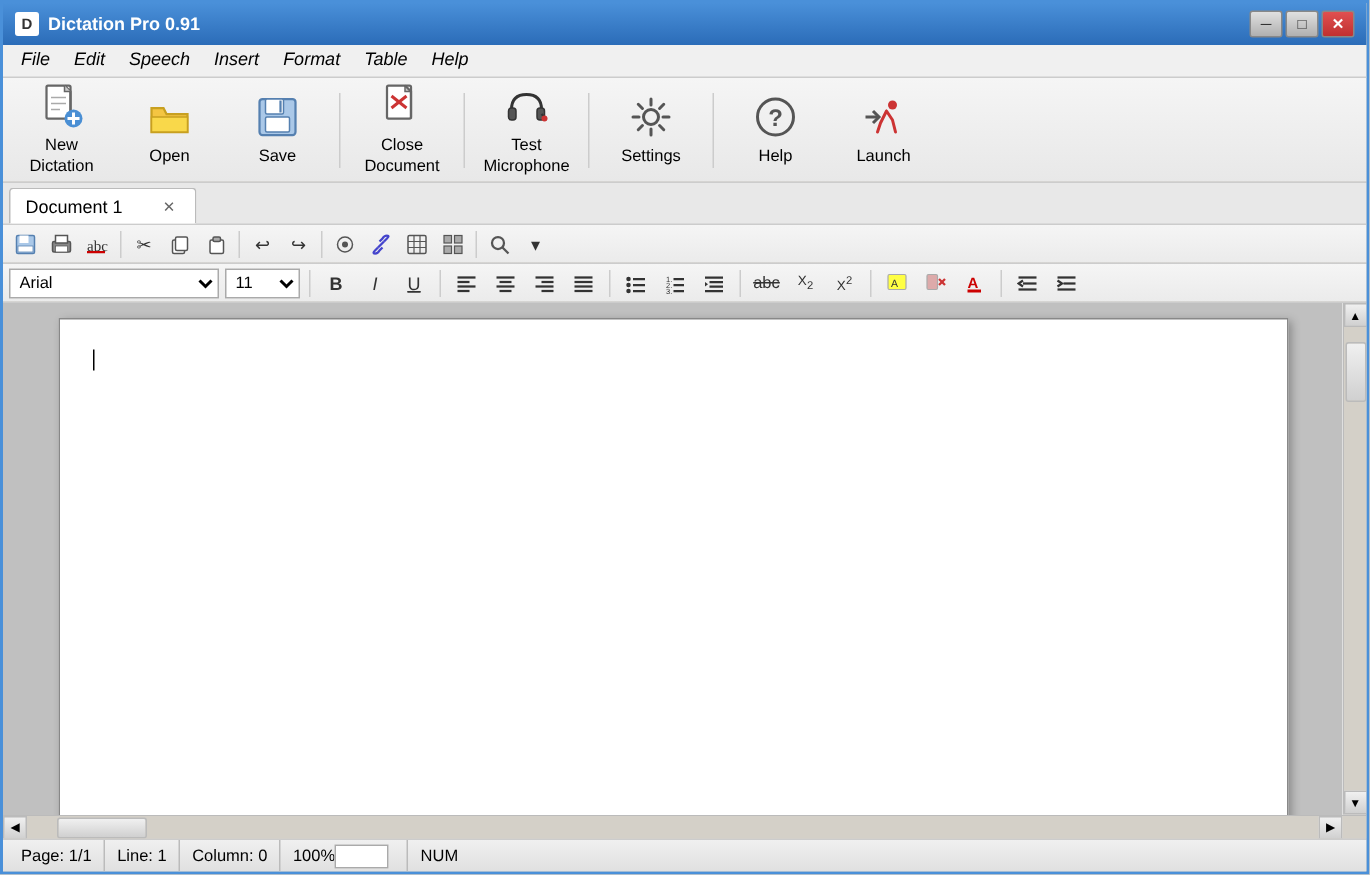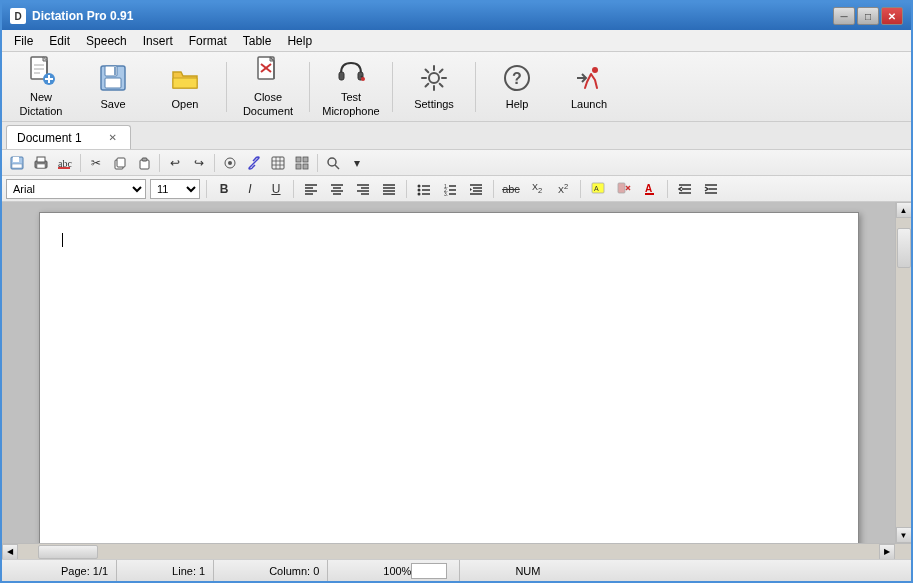--- a/index.html
+++ b/index.html
@@ -40,23 +40,23 @@
     #title-bar .win-btn.close-btn {
       background: linear-gradient(to bottom, #e05050, #c03030);
       color: white;
     }
 
     
     #menu-bar {
       background: #f0f0f0;
       height: 22px;
       display: flex;
-      align-items: center;
       border-bottom: 1px solid #ccc;
       padding: 0 4px;
+      font-style: italic;
     }
     .menu-item {
       padding: 2px 8px;
       cursor: pointer;
       font-size: 12px;
       color: #000;
       border-radius: 2px;
     }
 
     
@@ -247,21 +247,20 @@
       padding: 0 4px;
       font-size: 11px;
       gap: 0;
     }
     .status-item {
       padding: 0 8px;
       border-right: 1px solid #bbb;
       height: 100%;
       display: flex;
       align-items: center;
-      margin-left: 47px;
     }
     .status-item:last-child { border-right: none; }
     .status-zoom-box {
       width: 36px; height: 16px;
       border: 1px solid #aaa;
       background: white;
       font-size: 11px;
       display: flex; align-items: center; justify-content: center;
       margin-right: 4px;
     }
@@ -371,37 +370,37 @@
           <line x1="24" y1="20" x2="24" y2="28" stroke="white" stroke-width="2"></line>
           <line x1="20" y1="24" x2="28" y2="24" stroke="white" stroke-width="2"></line>
         </svg>
       </div>
       <span class="btn-label">New Dictation</span>
     </div>
 
     <div class="toolbar-btn">
       <div class="btn-icon">
         <svg class="icon-svg" viewBox="0 0 32 32" fill="none" xmlns="http://www.w3.org/2000/svg">
+          <path d="M4 10 L4 26 L28 26 L28 14 L14 14 L12 10 Z" fill="#f4c542" stroke="#c8a020" stroke-width="1.5"></path>
+          <path d="M4 16 L28 16 L28 26 L4 26 Z" fill="#f9d84a" stroke="#c8a020" stroke-width="1"></path>
+        </svg>
+      </div>
+      <span class="btn-label">Open</span>
+    </div>
+
+    <div class="toolbar-btn">
+      <div class="btn-icon">
+        <svg class="icon-svg" viewBox="0 0 32 32" fill="none" xmlns="http://www.w3.org/2000/svg">
           <rect x="4" y="4" width="24" height="24" rx="2" fill="#aac8e8" stroke="#5580b0" stroke-width="1.5"></rect>
           <rect x="8" y="4" width="12" height="10" rx="1" fill="white" stroke="#5580b0" stroke-width="1"></rect>
           <rect x="8" y="16" width="16" height="10" rx="1" fill="white" stroke="#5580b0" stroke-width="1"></rect>
           <line x1="18" y1="5" x2="18" y2="13" stroke="#5580b0" stroke-width="1.5"></line>
         </svg>
       </div>
       <span class="btn-label">Save</span>
-    </div>
-
-    <div class="toolbar-btn">
-      <div class="btn-icon">
-        <svg class="icon-svg" viewBox="0 0 32 32" fill="none" xmlns="http://www.w3.org/2000/svg">
-          <path d="M4 10 L4 26 L28 26 L28 14 L14 14 L12 10 Z" fill="#f4c542" stroke="#c8a020" stroke-width="1.5"></path>
-          <path d="M4 16 L28 16 L28 26 L4 26 Z" fill="#f9d84a" stroke="#c8a020" stroke-width="1"></path>
-        </svg>
-      </div>
-      <span class="btn-label">Open</span>
     </div>
 
     <div class="toolbar-separator"></div>
 
     <div class="toolbar-btn">
       <div class="btn-icon">
         <svg class="icon-svg" viewBox="0 0 32 32" fill="none" xmlns="http://www.w3.org/2000/svg">
           <rect x="6" y="2" width="16" height="22" rx="1" fill="white" stroke="#666" stroke-width="1.5"></rect>
           <path d="M18 2 L18 6 L22 6" fill="#ccc" stroke="#666" stroke-width="1"></path>
           <polyline points="18,2 22,6 22,24" fill="none" stroke="#666" stroke-width="1.5"></polyline>

